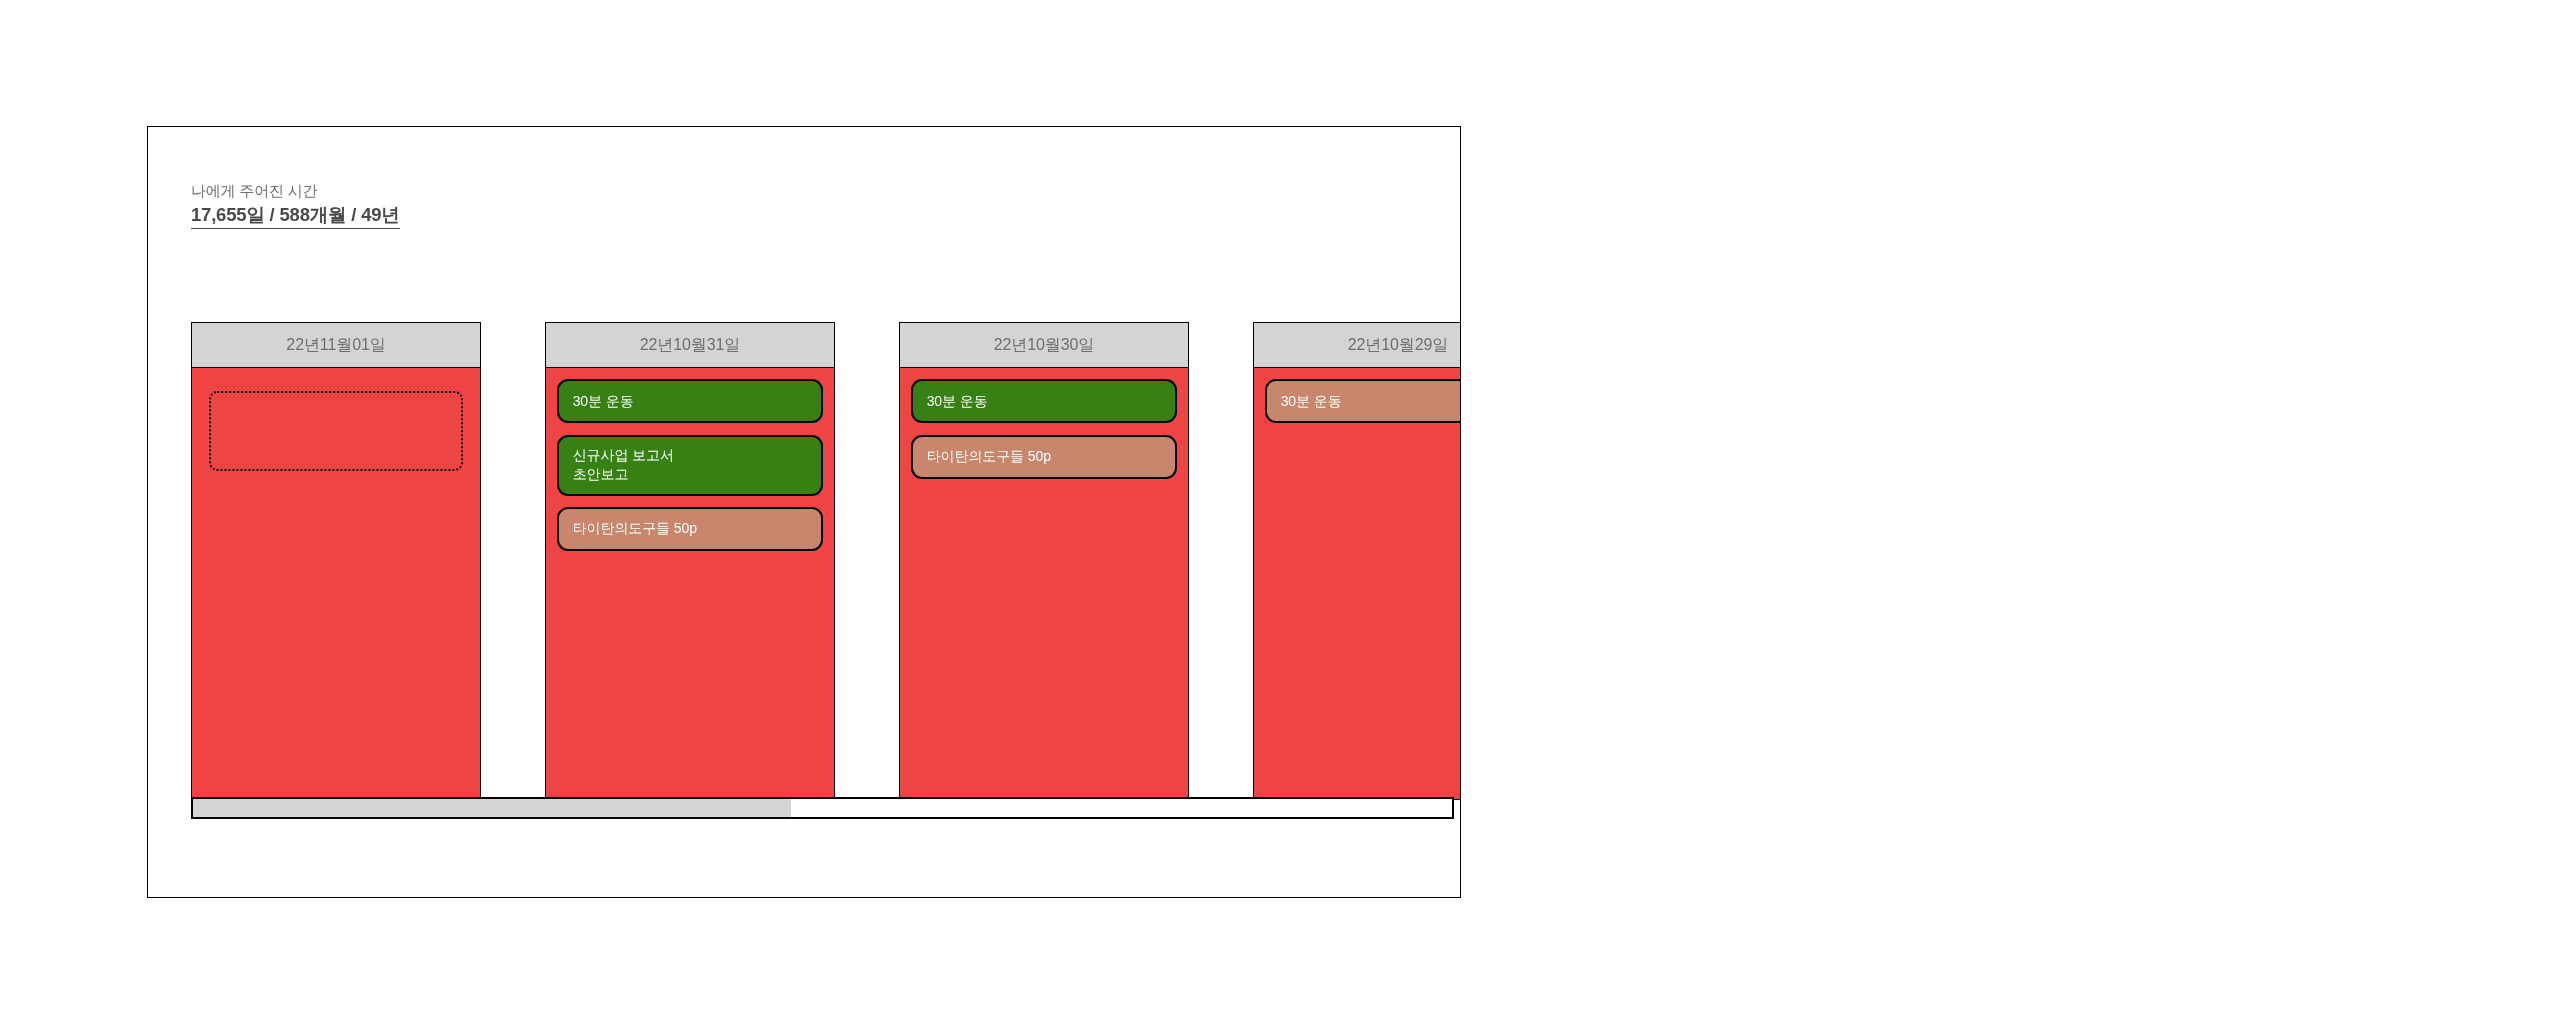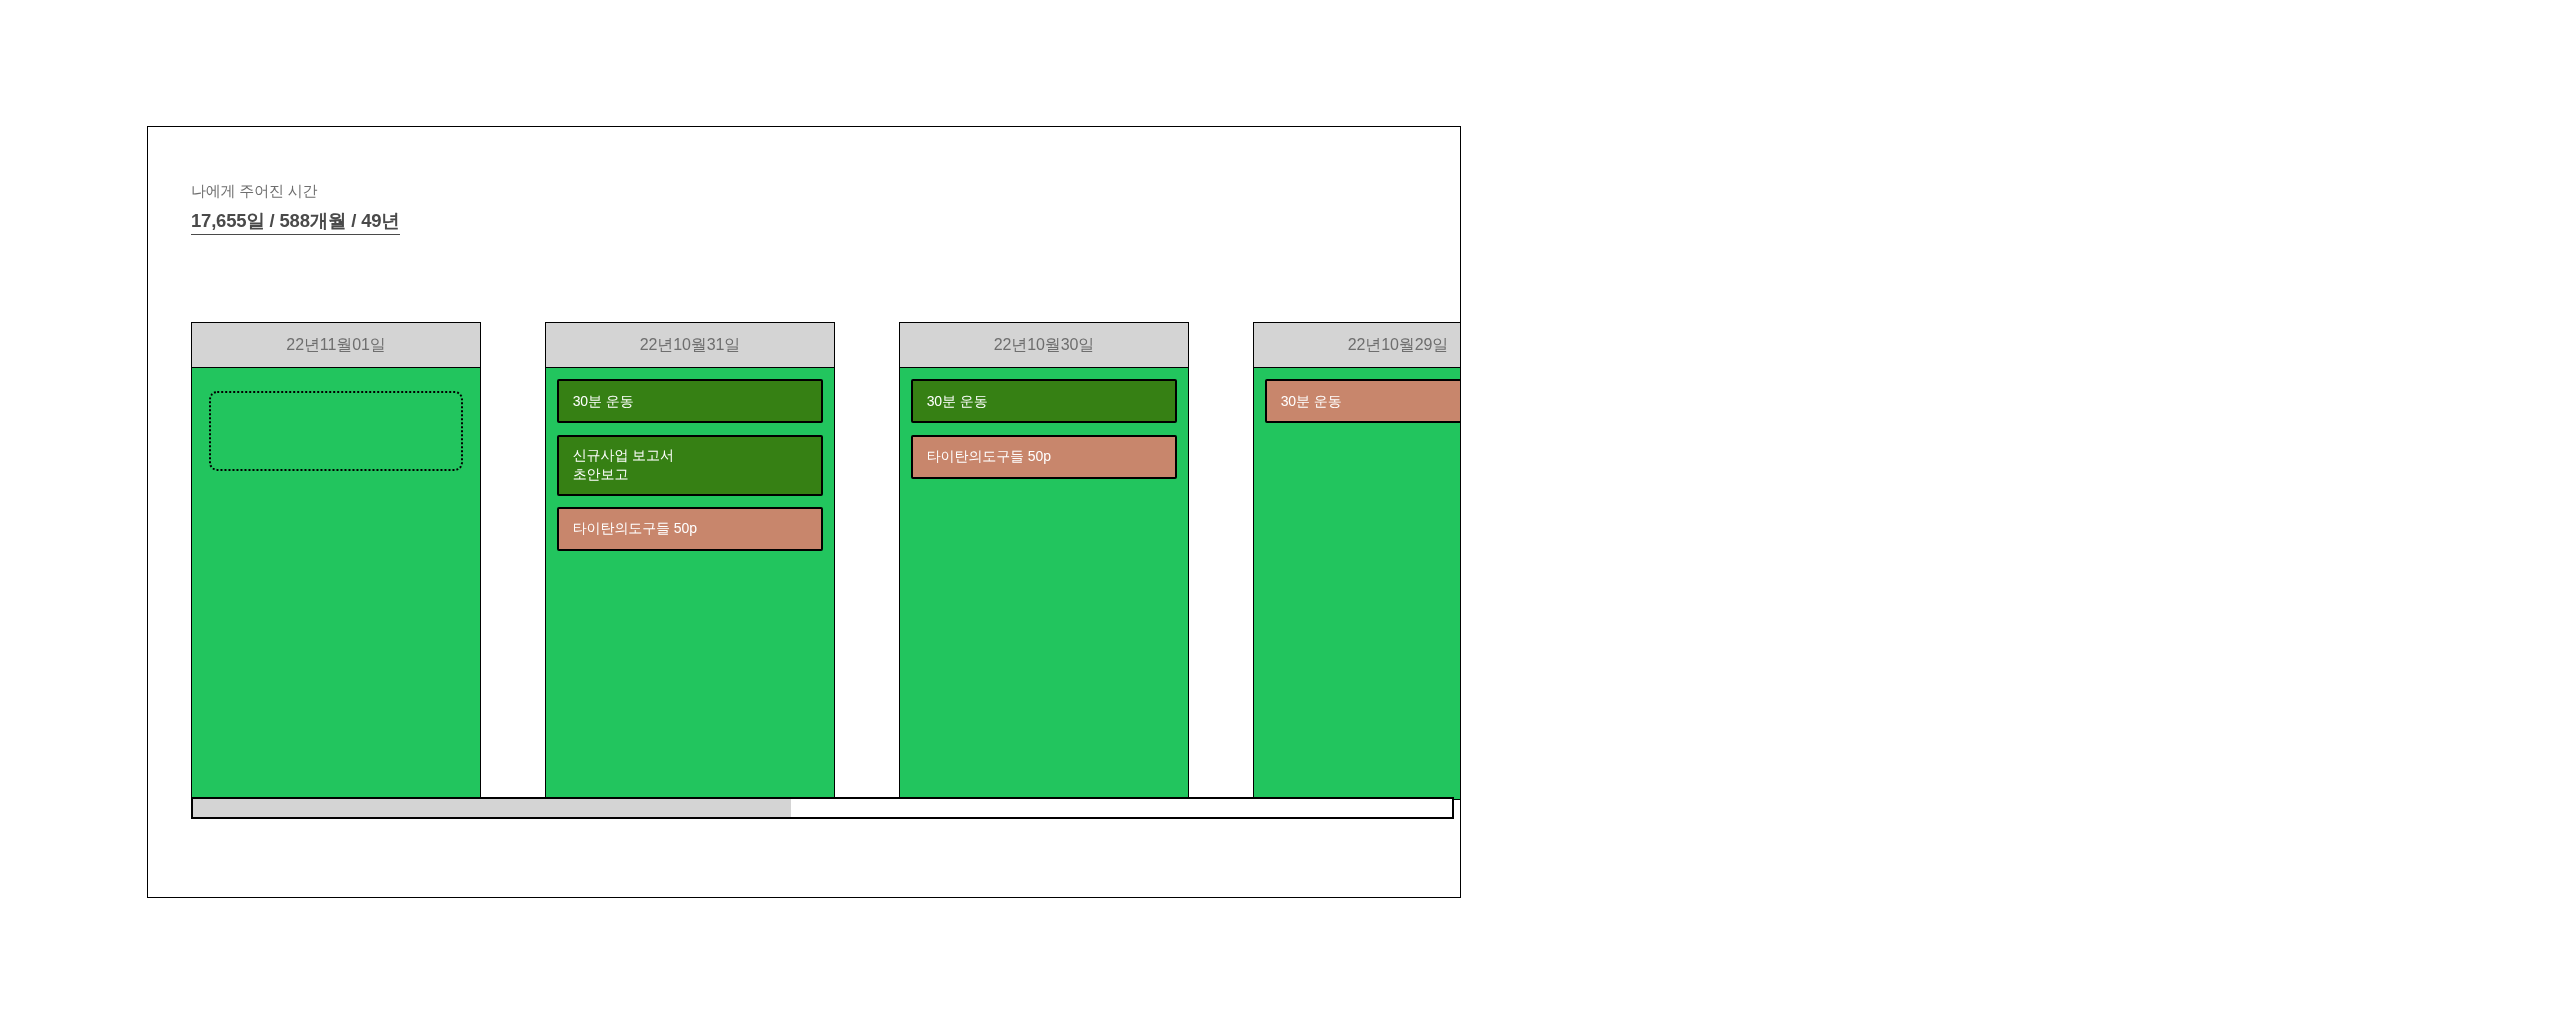--- a/index.html
+++ b/index.html
@@ -35,21 +35,21 @@
     width: 721px;
   }
   #header-subtitle {
     font-size: 15px;
     color: #6e6e6e;
     line-height: 1.35;
     letter-spacing: -0.2px;
     white-space: nowrap;
   }
   #header-title {
-    margin-top: 8px;
+    margin-top: 2px;
     font-size: 18.5px;
     font-weight: bold;
     color: #4a4a4a;
     line-height: 1.3;
     letter-spacing: -0.2px;
     white-space: nowrap;
     display: inline-block;
     border-bottom: 1.5px solid #4a4a4a;
     padding-bottom: 1px;
   }
@@ -64,21 +64,21 @@
     flex-direction: row;
     align-items: flex-start;
     gap: 64px;
   }
 
   .day-column {
     width: 290px;
     flex: 0 0 290px;
     box-sizing: border-box;
     border: 1.5px solid #000000;
-    background: #22c55e;
+    background: #ef4444;
     display: flex;
     flex-direction: column;
     height: 478px;
   }
 
   .column-header {
     box-sizing: border-box;
     height: 45px;
     flex: 0 0 45px;
     background: #d4d4d4;
@@ -98,21 +98,21 @@
     display: flex;
     flex-direction: column;
     gap: 11.3px;
     overflow: hidden;
   }
 
   
   .task-card {
     box-sizing: border-box;
     border: 2.6px solid #000000;
-    border-radius: 2px;
+    border-radius: 11px;
     min-height: 44px;
     padding: 0 13.4px;
     display: flex;
     align-items: center;
     color: #ffffff;
     font-size: 14px;
     line-height: 1.38;
     letter-spacing: -0.1px;
     white-space: pre-line;
   }

